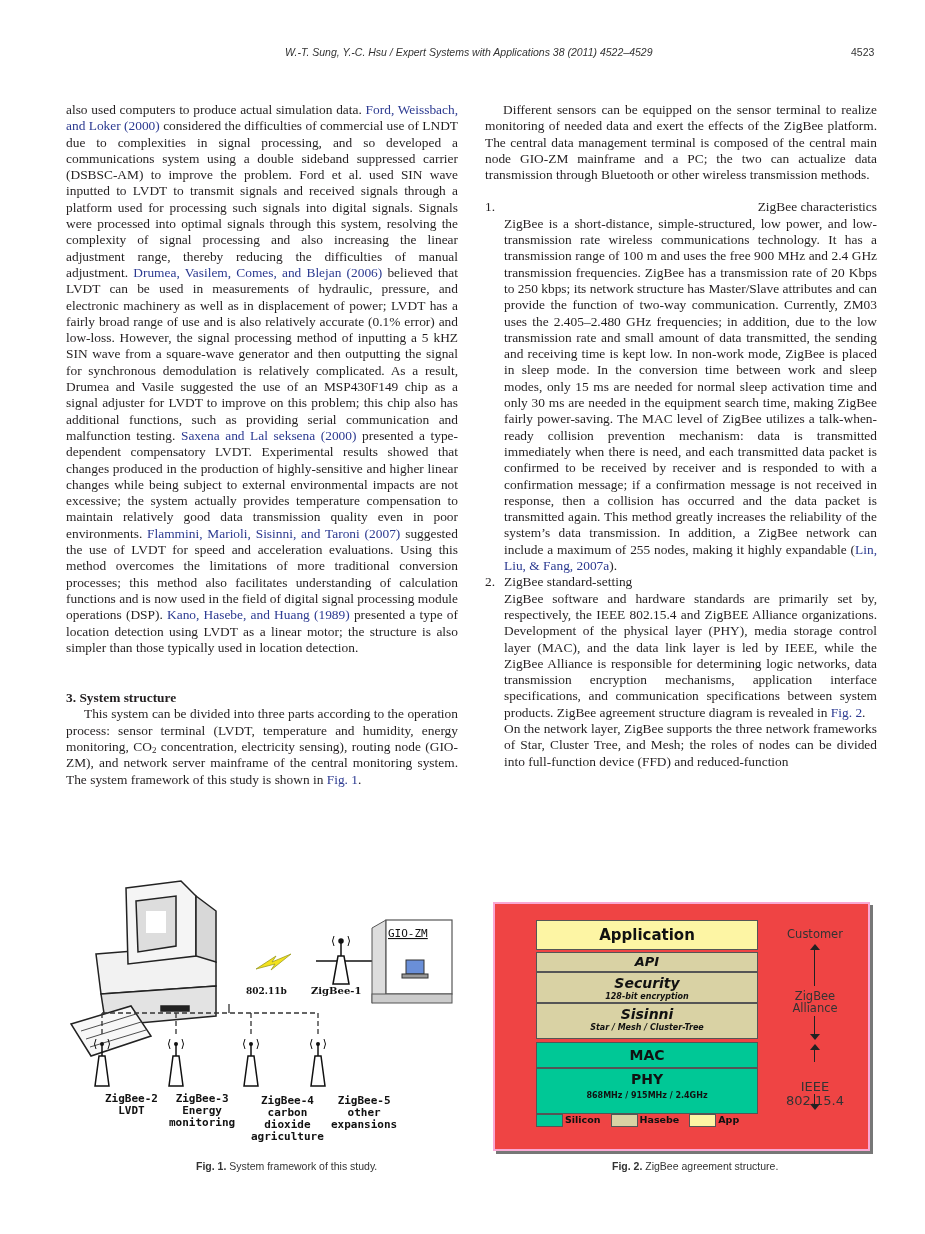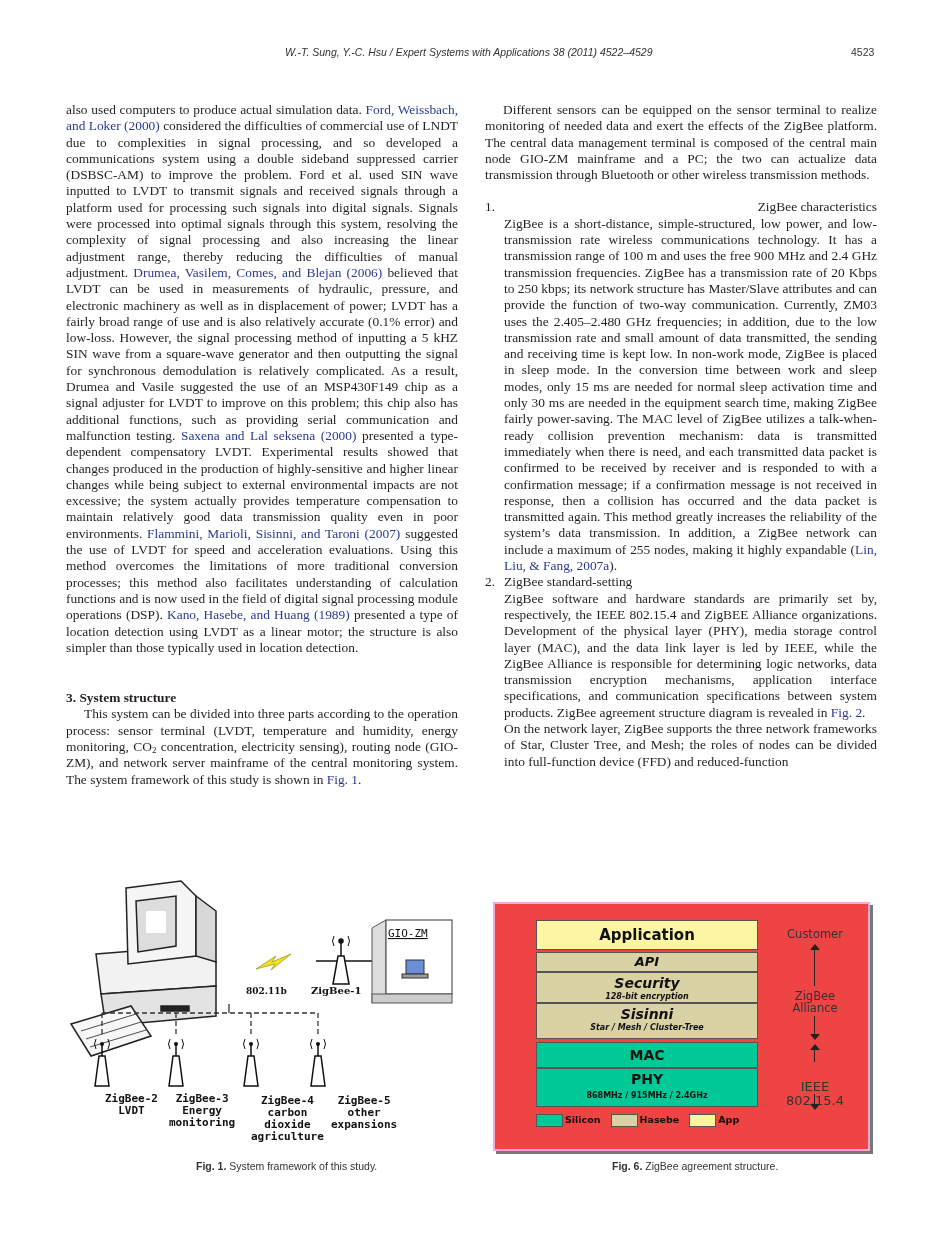--- a/index.html
+++ b/index.html
@@ -31,21 +31,21 @@
   .cap2{left:612px;}
 
   .layer{position:absolute;left:41px;width:222px;border:1px solid #555;box-sizing:border-box;text-align:center;font-family:"DejaVu Sans","Liberation Sans",sans-serif;font-weight:bold;color:#111;}
   .app{top:16px;height:30px;background:#fdf5a4;font-size:15px;line-height:28px;}
   .stack{background:#d9d2a4;font-style:italic;}
   .silicon{background:#00c896;}
   .api{top:48px;height:20px;font-size:13px;line-height:18px;}
   .sec{top:68px;height:31px;}
   .net{top:99px;height:36px;}
   .mac{top:138px;height:26px;font-size:14px;line-height:24px;}
-  .phy{top:164px;height:39px;}
+  .phy{top:164px;height:46px;}
   .big{font-size:14px;line-height:17px;display:block;padding-top:2px;}
   .small{font-size:8px;line-height:10px;display:block;}
   .side{position:absolute;font-family:"DejaVu Sans","Liberation Sans",sans-serif;font-size:11.5px;color:#333;text-align:center;width:90px;left:275px;line-height:12px;}
   .arrow{position:absolute;left:319px;width:1px;background:#222;}
   .legend{position:absolute;top:210px;left:41px;display:flex;gap:10px;align-items:center;font-family:"DejaVu Sans",sans-serif;font-size:9.5px;font-weight:bold;color:#111;}
   .legend .sw{display:inline-block;width:25px;height:11px;border:1px solid #555;vertical-align:middle;margin-right:2px;}
 
   .nodelabel{position:absolute;font-family:"DejaVu Sans Mono","Liberation Mono",monospace;font-weight:bold;font-size:11px;line-height:12px;color:#111;white-space:pre;text-align:center;}
 </style>
 </head>
@@ -202,13 +202,13 @@
 802.15.4</div>
   <div class="arrow" style="top:190px;height:12px"></div>
   <div style="position:absolute;left:315px;top:200px;width:0;height:0;border-left:5px solid transparent;border-right:5px solid transparent;border-top:6px solid #222"></div>
 
   <div class="legend">
     <span><span class="sw" style="background: rgb(0, 200, 150);"></span><span>Silicon</span></span>
     <span><span class="sw" style="background: rgb(217, 210, 164);"></span><span>Hasebe</span></span>
     <span><span class="sw" style="background: rgb(253, 245, 164);"></span><span>App</span></span>
   </div>
 </div>
-<div class="caption cap2"><b>Fig. 6.</b> <span>ZigBee agreement structure.</span></div>
+<div class="caption cap2"><b>Fig. 2.</b> <span>ZigBee agreement structure.</span></div>
 
 </body></html>

